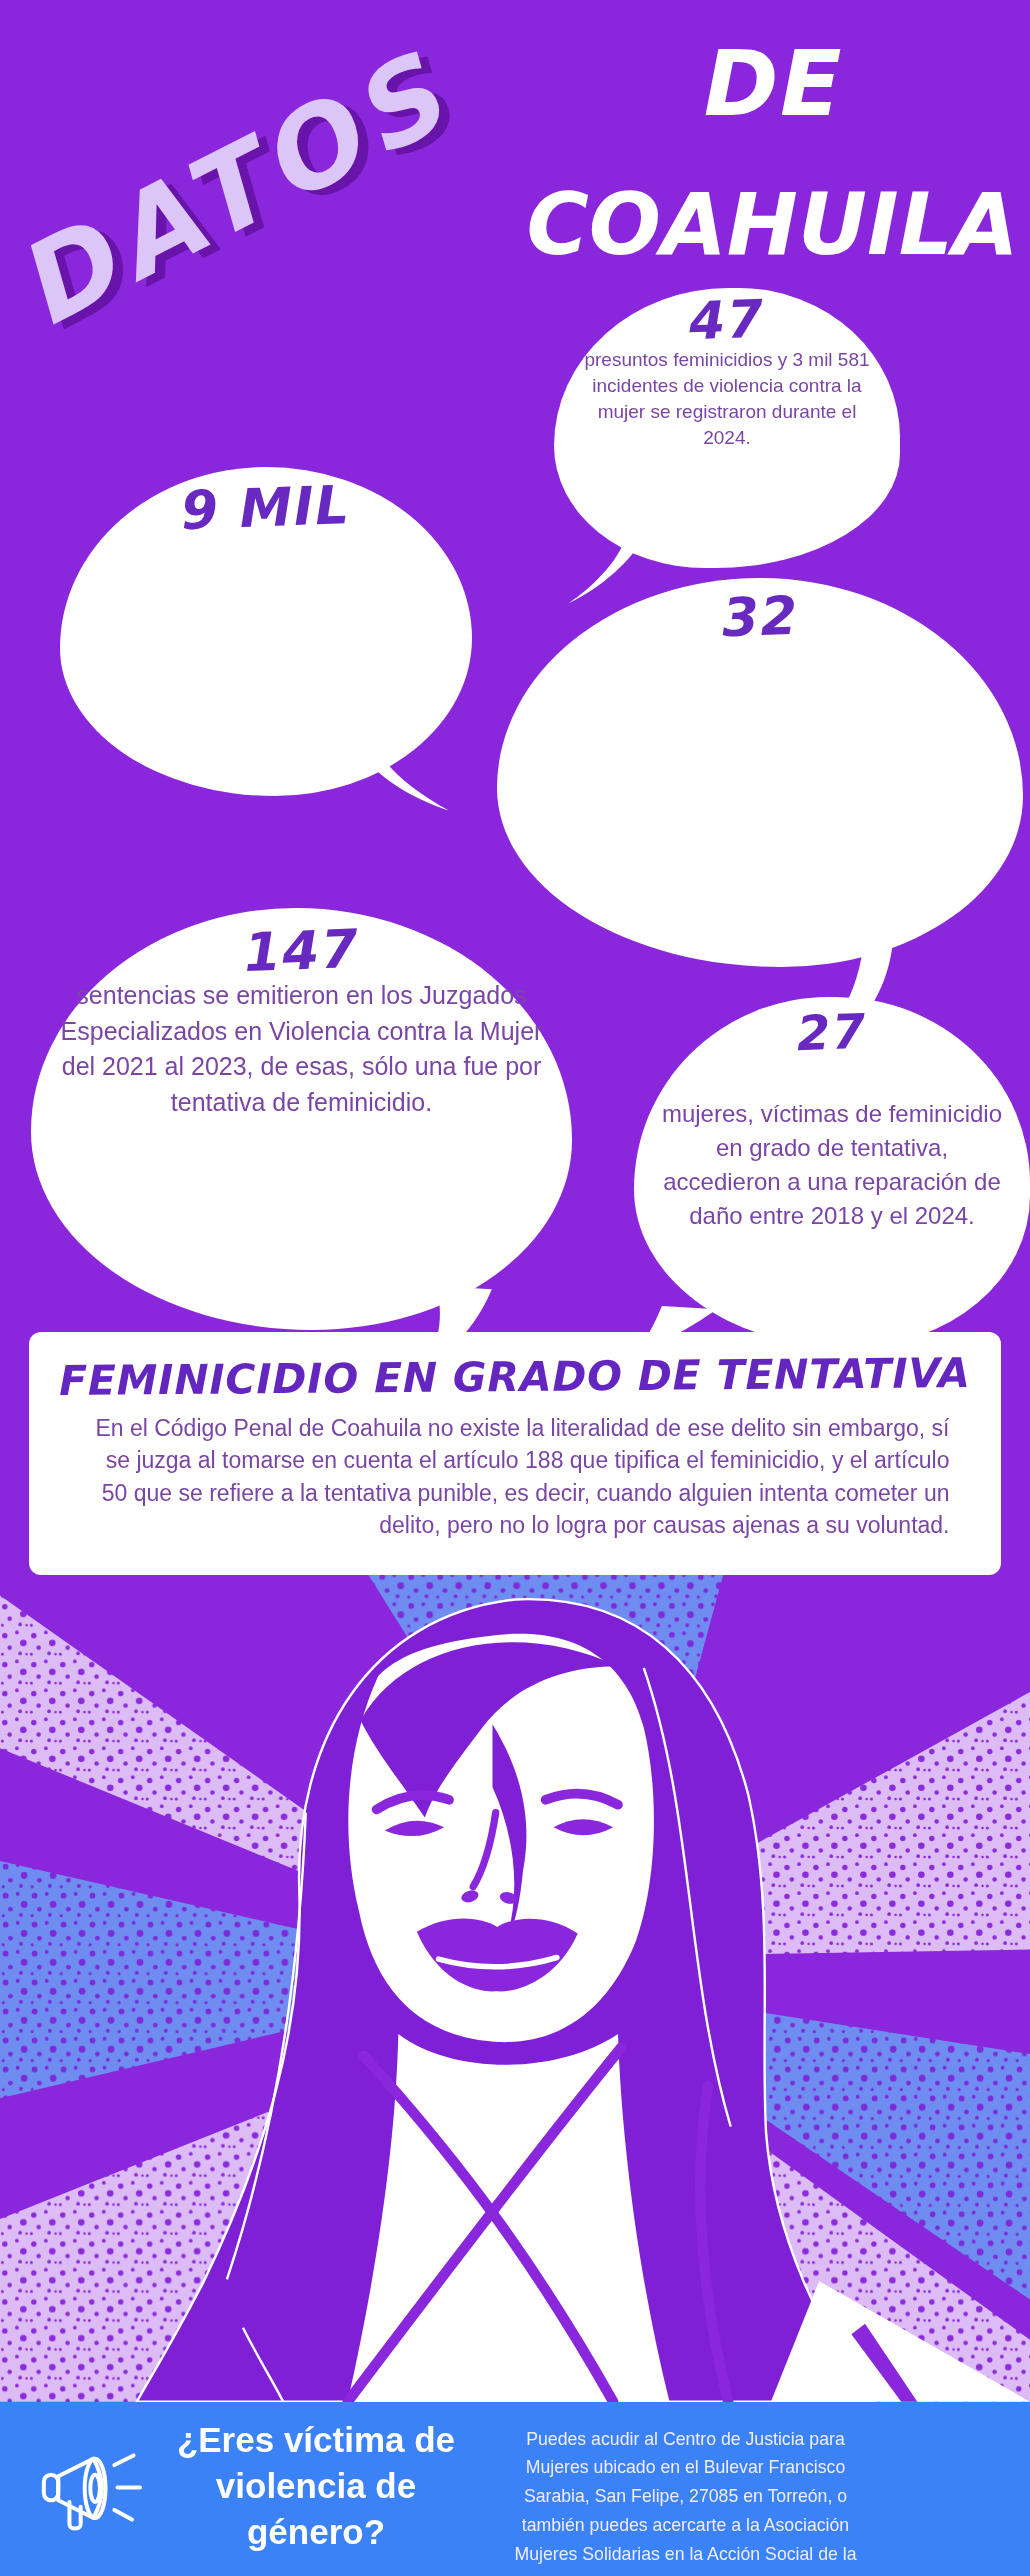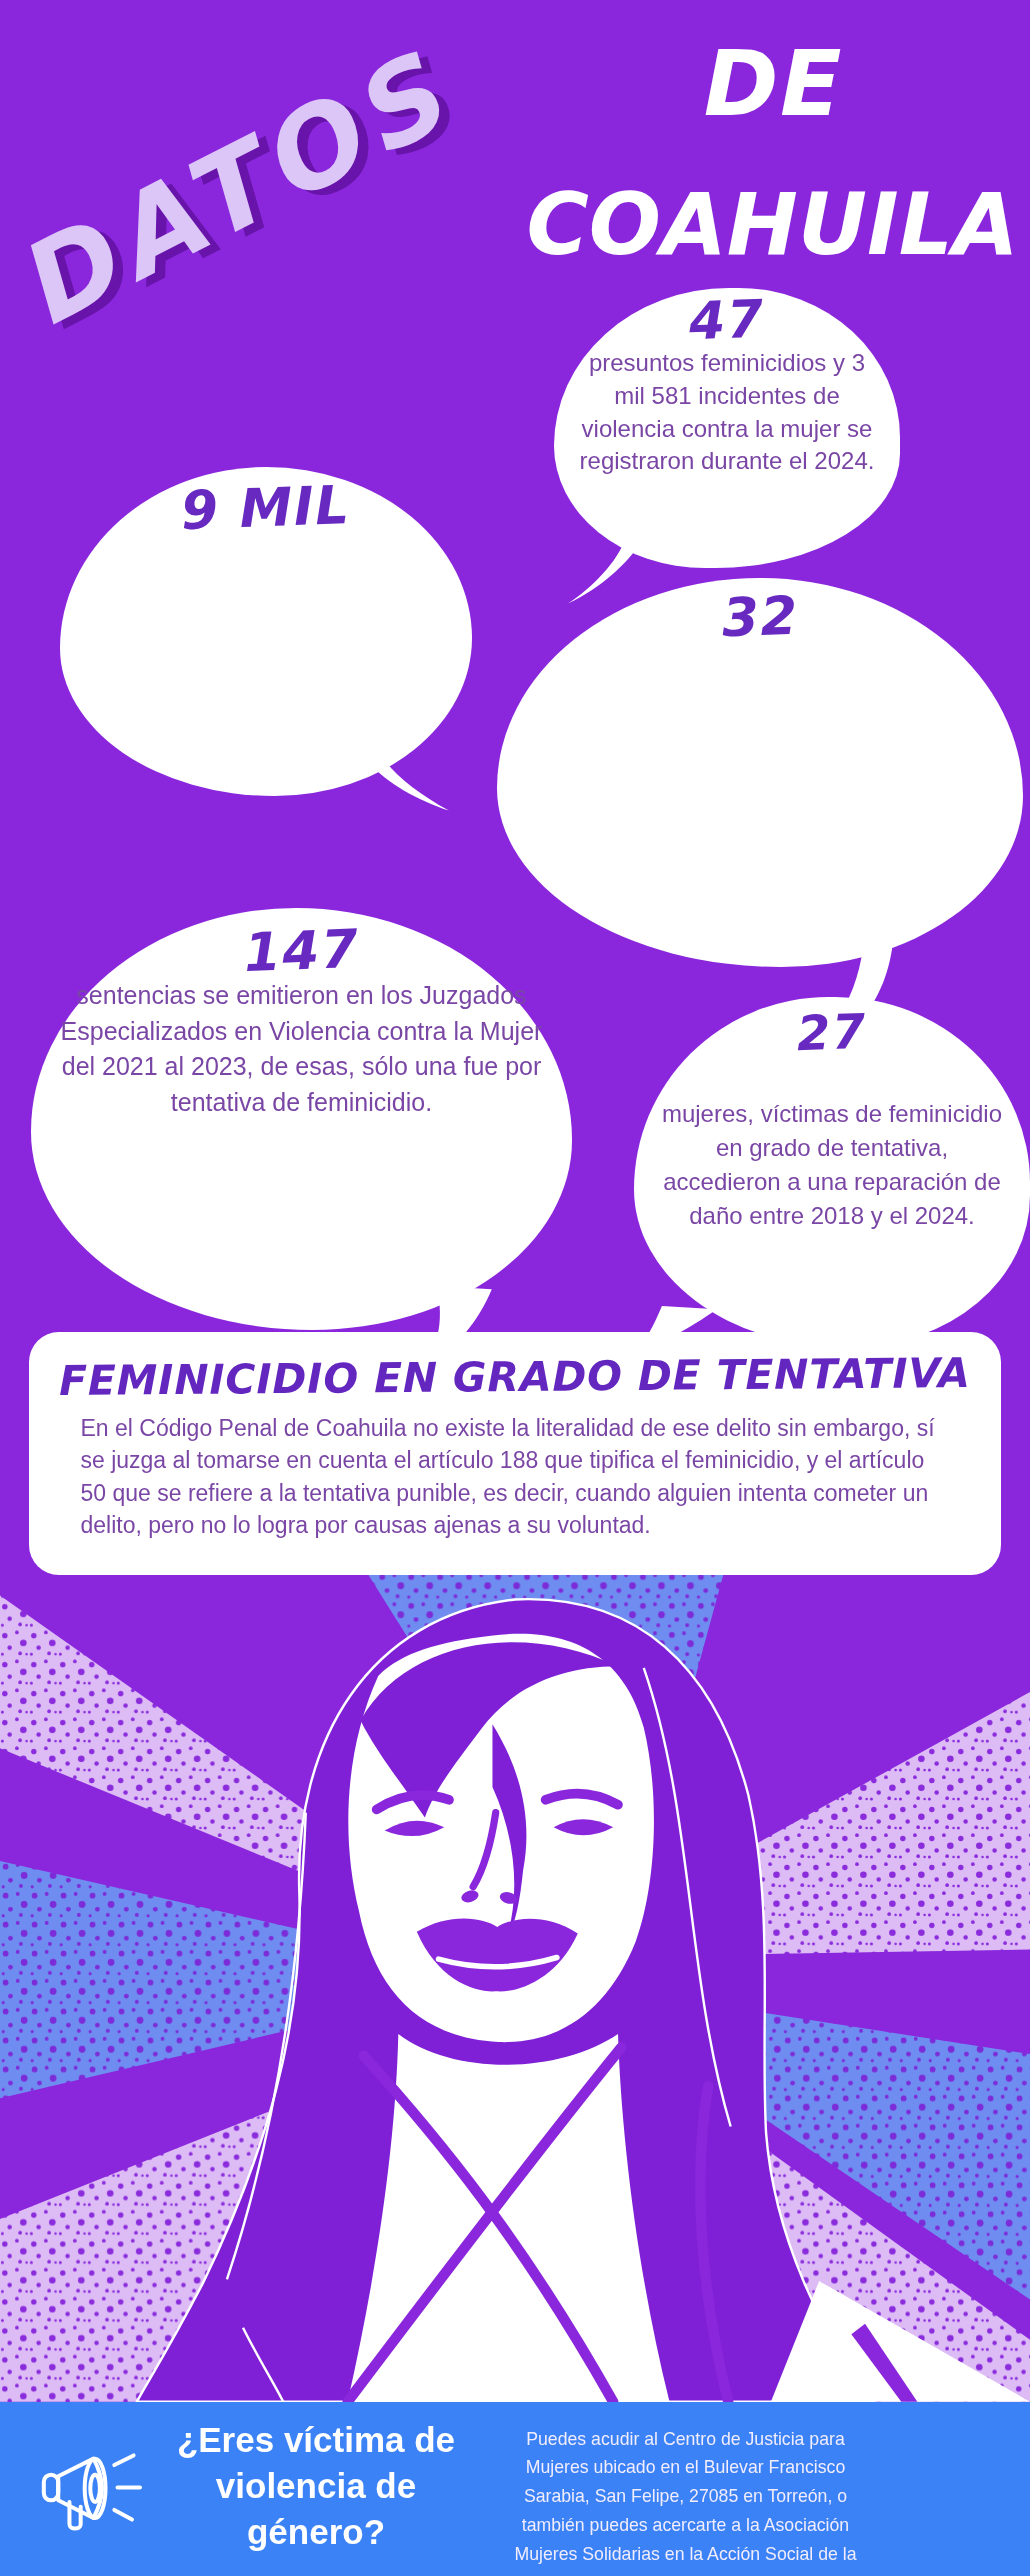--- a/index.html
+++ b/index.html
@@ -39,52 +39,52 @@
   .bubble .num{
     font-family:"DejaVu Sans", sans-serif;
     font-weight:800; font-style:italic; color:#6729C0;
     transform:rotate(-2deg); line-height:1.05; letter-spacing:1.6px;
   }
   .bubble .txt{ color:#7A46A5; }
   .tail{ position:absolute; }
   #b47{ left:554px; top:288px; width:346px; height:275px;
         border-radius:52% 48% 55% 45% / 58% 55% 42% 45%; padding-top:4.8px;}
   #b47 .num{ font-size:52px; }
-  #b47 .txt{ font-size:24px; line-height:1.36; width:296px; }
+  #b47 .txt{ font-size:19px; line-height:1.36; width:296px; }
   #b9mil{ left:60px; top:467px; width:412px; height:316px;
         border-radius:50% 50% 48% 52% / 55% 52% 48% 45%; padding-top:13px;}
   #b9mil .num{ font-size:53px; }
   #b9mil .txt{ font-size:25px; line-height:1.38; width:364px; }
   #b32{ left:497px; top:578px; width:526px; height:378px;
         border-radius:50% 50% 46% 54% / 54% 56% 44% 46%; padding-top:11.3px;}
   #b32 .num{ font-size:53px; }
   #b32 .txt{ font-size:26.6px; line-height:1.4; width:483px; }
   #b147{ left:31px; top:908px; width:541px; height:407px;
         border-radius:49% 51% 48% 52% / 53% 55% 45% 47%; padding-top:14.5px;}
   #b147 .num{ font-size:53px; }
   #b147 .txt{ font-size:25px; line-height:1.42; width:491px; }
   #b27{ left:634px; top:997px; width:396px; height:340px;
         border-radius:50% 50% 46% 54% / 56% 54% 44% 46%; padding-top:9.7px;}
   #b27 .num{ font-size:48px; }
   #b27 .txt{ font-size:24px; line-height:1.42; width:354px;margin-top:40px; }
   
   .info-box{
     position:absolute; left:29px; top:1332px; width:972px; height:243px;
-    background:#FFFFFF; border-radius:30px;
+    background:#FFFFFF; border-radius:12px;
     display:flex; flex-direction:column; align-items:center;
   }
   .info-box .box-title{
     margin-top:21px;
     font-family:"DejaVu Sans", sans-serif;
     font-size:41px; font-weight:800; font-style:italic;
     color:#6326BF; letter-spacing:0.8px; transform:rotate(-0.5deg);
     white-space:nowrap;
   }
   .info-box .box-body{
-    margin-top:11.3px; width:869px; text-align:left;
+    margin-top:11.3px; width:869px; text-align:right;
     font-size:23px; line-height:1.4; color:#7A46A5;
   }
   
   .footer{
     position:absolute; left:0; top:2402px; width:1030px; height:174px;
     background:#3b82f6; z-index:30;
   }
   .footer .question{
     position:absolute; left:157px; top:14.5px; width:318px; text-align:center;
     color:#FFFFFF; font-weight:bold; font-size:35px; line-height:1.32;

